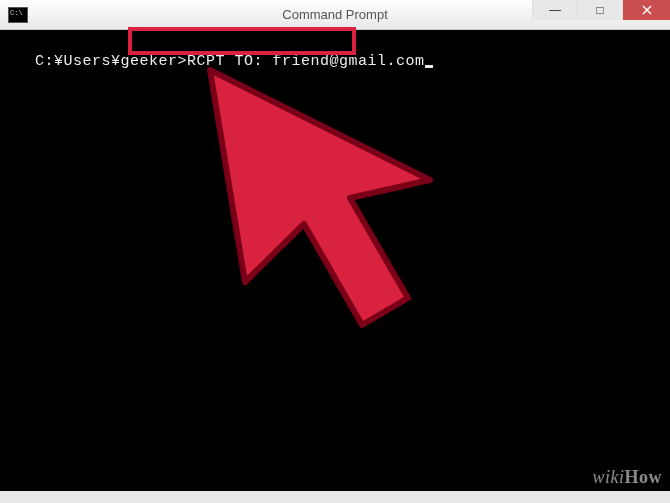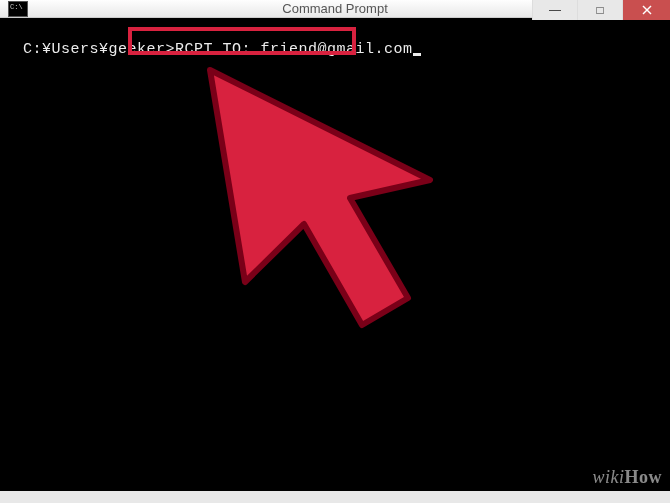--- a/index.html
+++ b/index.html
@@ -5,21 +5,21 @@
     * { margin: 0; padding: 0; box-sizing: border-box; }
     body {
       width: 670px;
       height: 503px;
       background: #000;
       font-family: 'Consolas', 'Courier New', monospace;
       position: relative;
       overflow: hidden;
     }
     .titlebar {
-      height: 18px;
+      height: 30px;
       background: linear-gradient(to bottom, #fefefe, #e8e8e8);
       display: flex;
       align-items: center;
       position: relative;
       border-bottom: 1px solid #ccc;
     }
     .app-icon {
       width: 20px;
       height: 16px;
       margin-left: 8px;
@@ -60,21 +60,21 @@
       background: #e8e8e8;
       border-left: 1px solid #ddd;
     }
     .win-btn.close {
       background: #c94f4f;
       color: #fff;
       width: 48px;
     }
     .win-btn.close svg { width: 10px; height: 10px; }
     .terminal {
-      padding: 6px 4px;
+      padding: 6px 16px;
       color: #ececec;
       font-size: 15px;
       letter-spacing: 0.5px;
       white-space: pre;
       position: relative;
     }
     .prompt-line { display: inline; }
     .cursor {
       display: inline-block;
       width: 8px;

